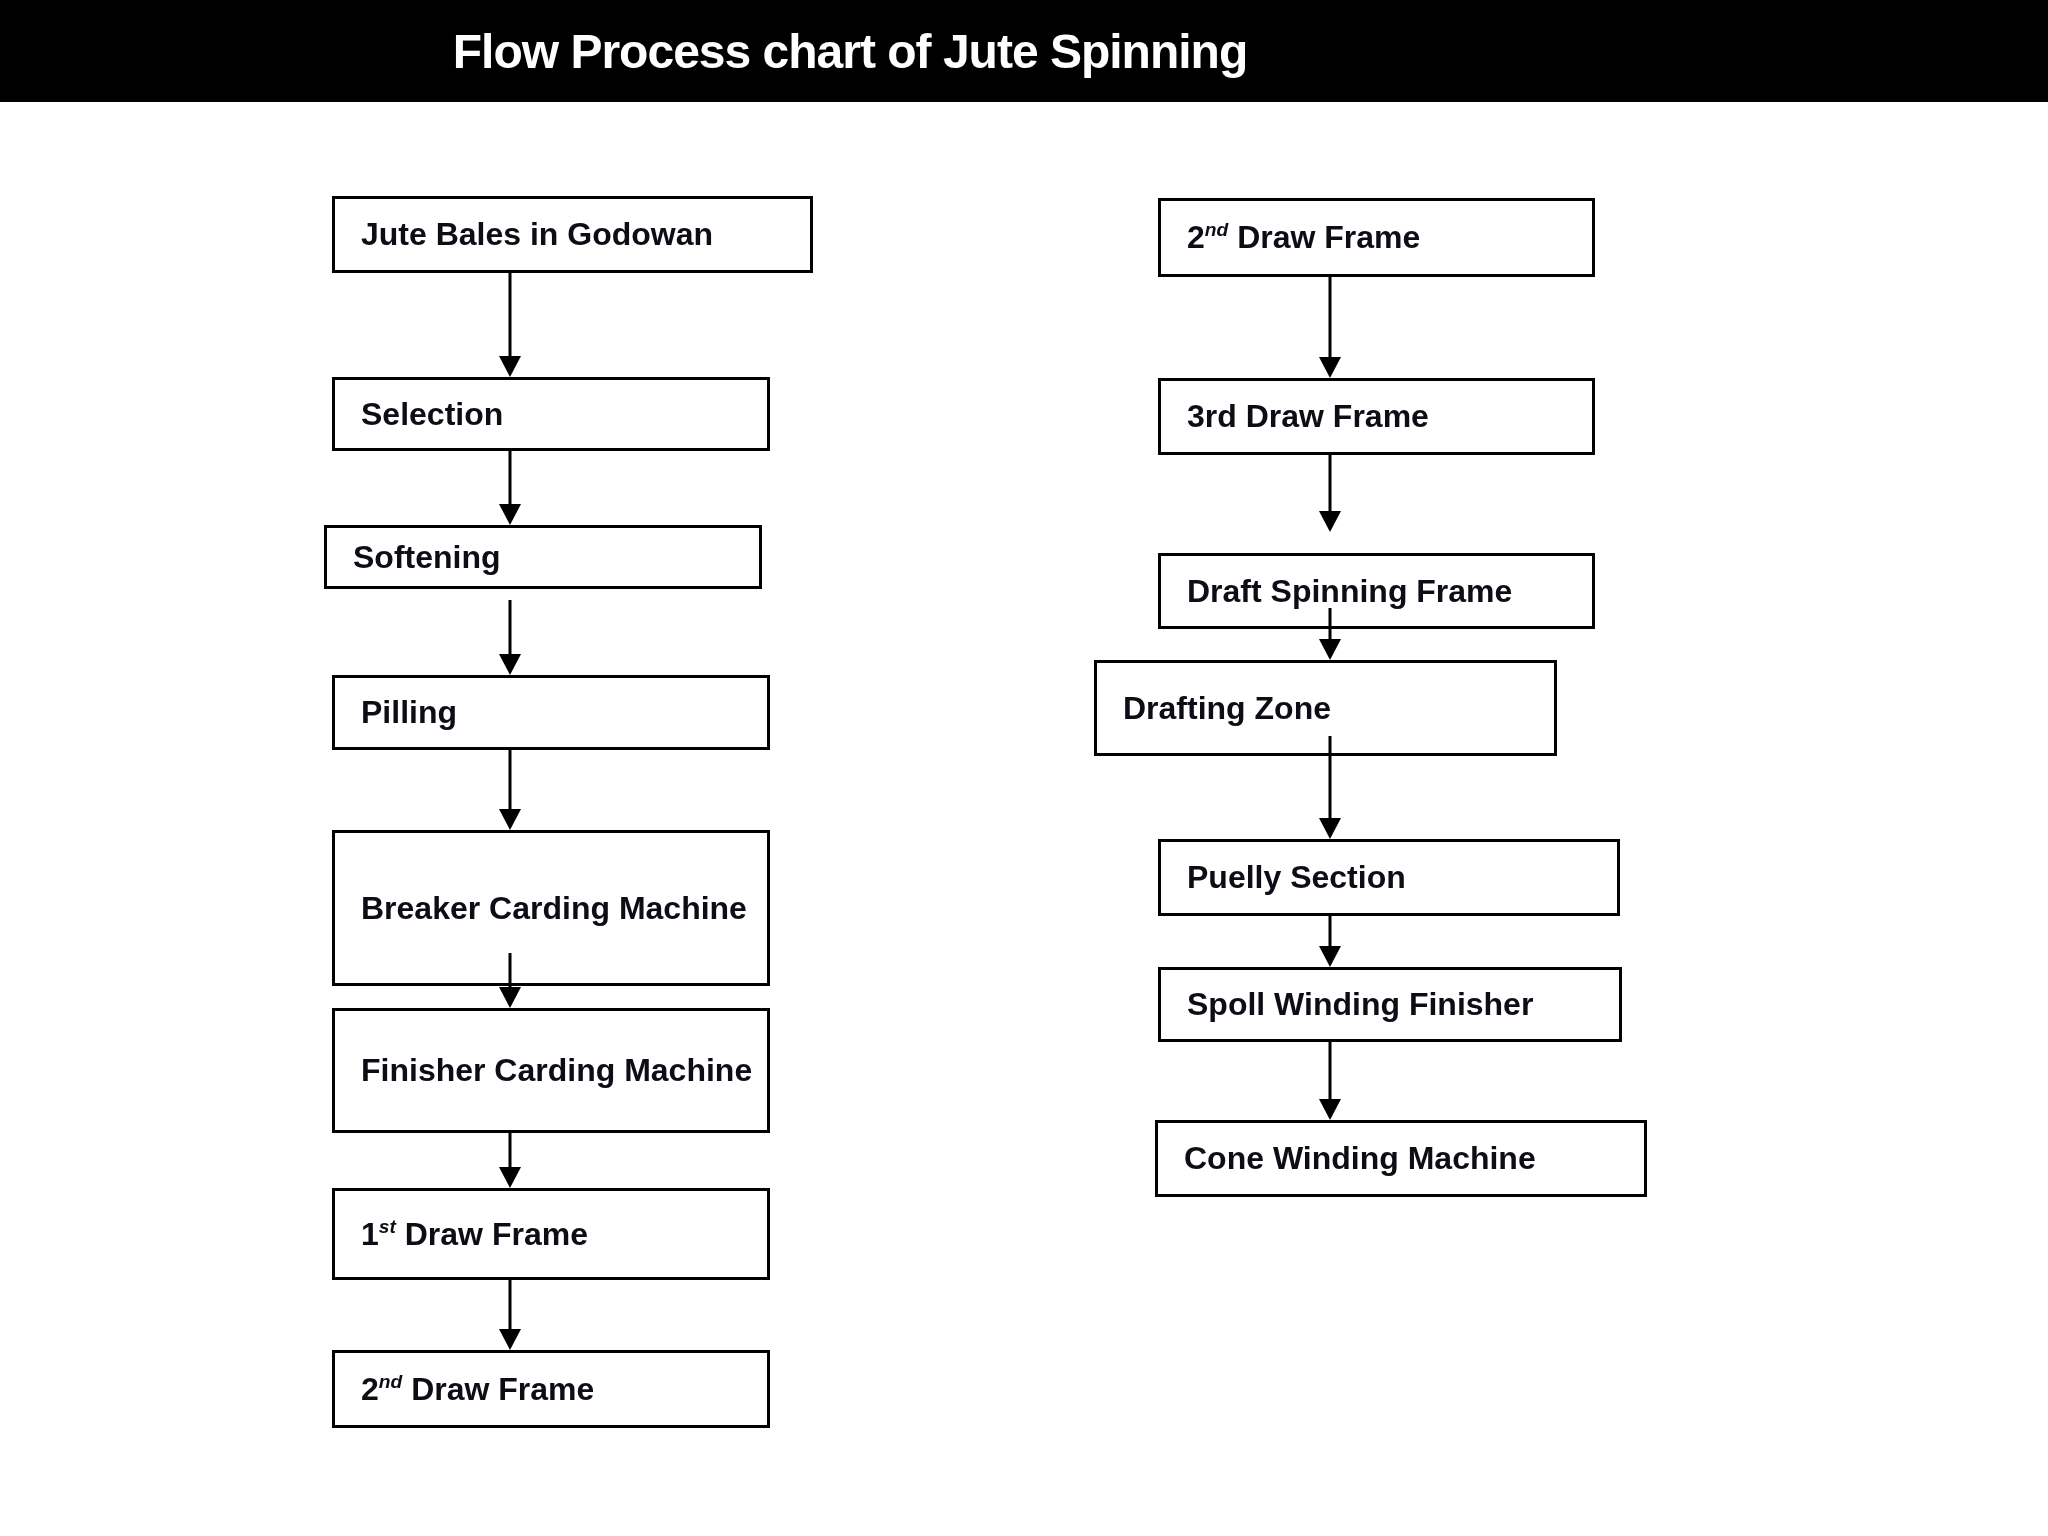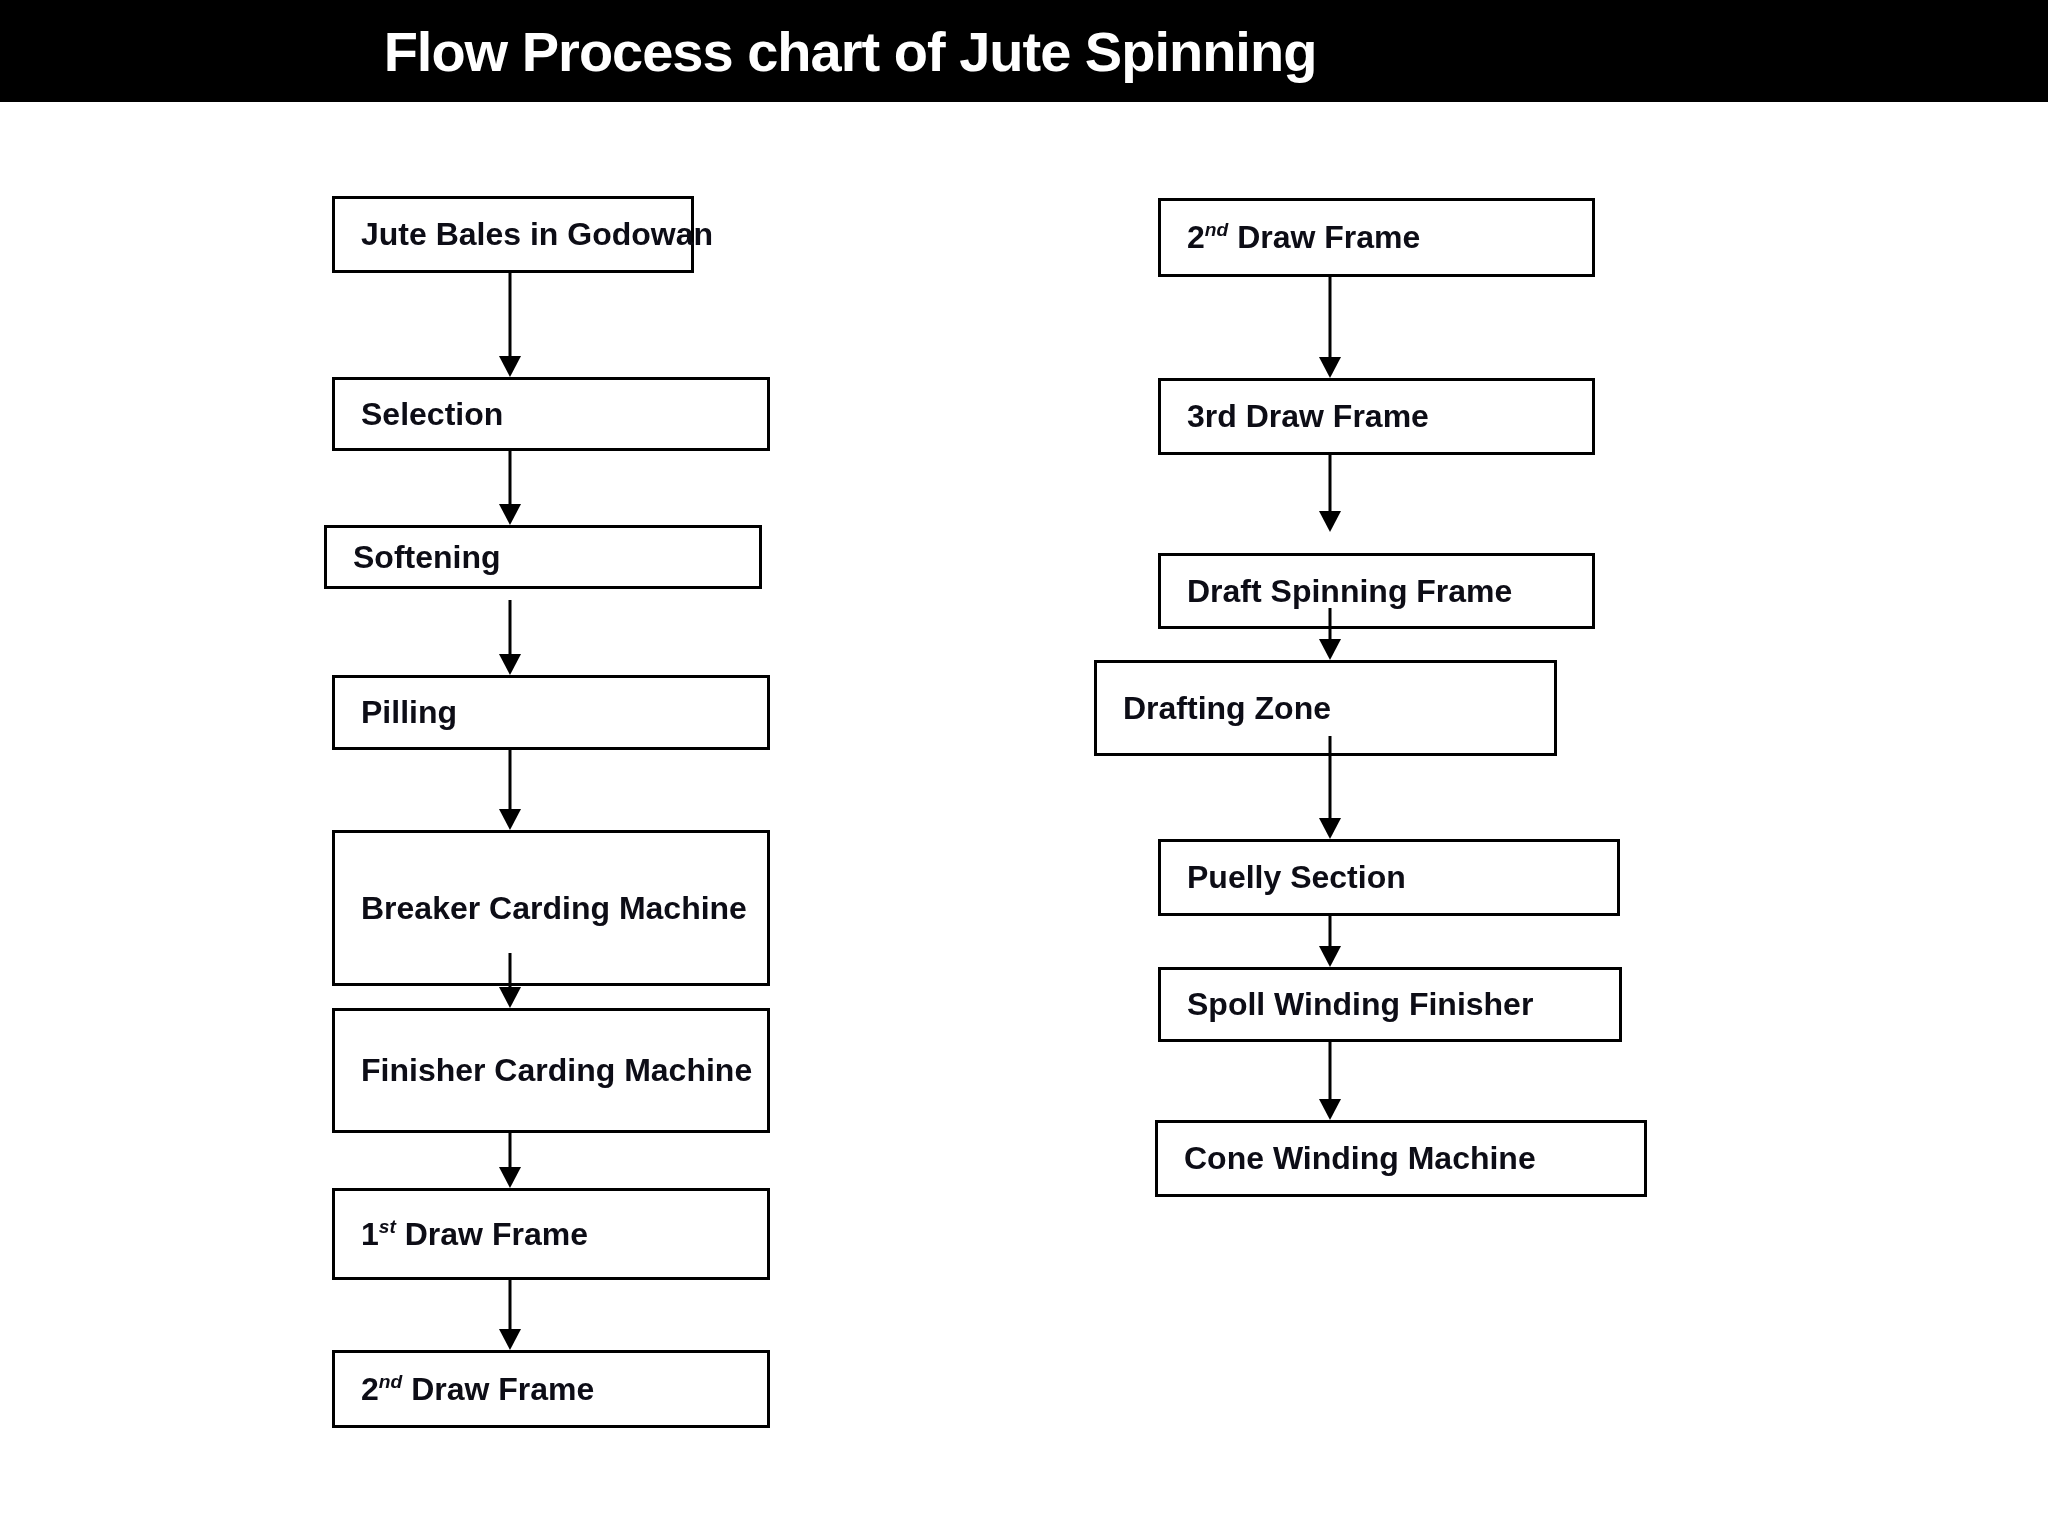--- a/index.html
+++ b/index.html
@@ -24,21 +24,21 @@
   }
   .header-title {
     position: absolute;
     left: 0; top: 0;
     width: 1700px;
     height: 102px;
     display: flex;
     align-items: center;
     justify-content: center;
     color: #ffffff;
-    font-size: 56px;
+    font-size: 48px;
     font-weight: bold;
     letter-spacing: -1px;
     white-space: nowrap;
   }
   .box {
     position: absolute;
     box-sizing: border-box;
     border: 3px solid #000000;
     background: #ffffff;
     display: flex;
@@ -88,21 +88,21 @@
 </style>
 </head>
 <body>
 
 <div class="canvas">
 
   <div class="header-bar">
     <div class="header-title">Flow Process chart of Jute Spinning</div>
   </div>
 
-  <div class="box" style="left:332px; top:196px; width:362px; height:77px">
+  <div class="box" style="left:332px; top:196px; width:481px; height:77px">
     <span class="box-label"><span>Jute Bales in Godowan</span></span>
   </div>
   <div class="box" style="left:332px; top:377px; width:438px; height:74px">
     <span class="box-label"><span>Selection</span></span>
   </div>
   <div class="box" style="left:324px; top:525px; width:438px; height:64px">
     <span class="box-label"><span>Softening</span></span>
   </div>
   <div class="box" style="left:332px; top:675px; width:438px; height:75px">
     <span class="box-label"><span>Pilling</span></span>

